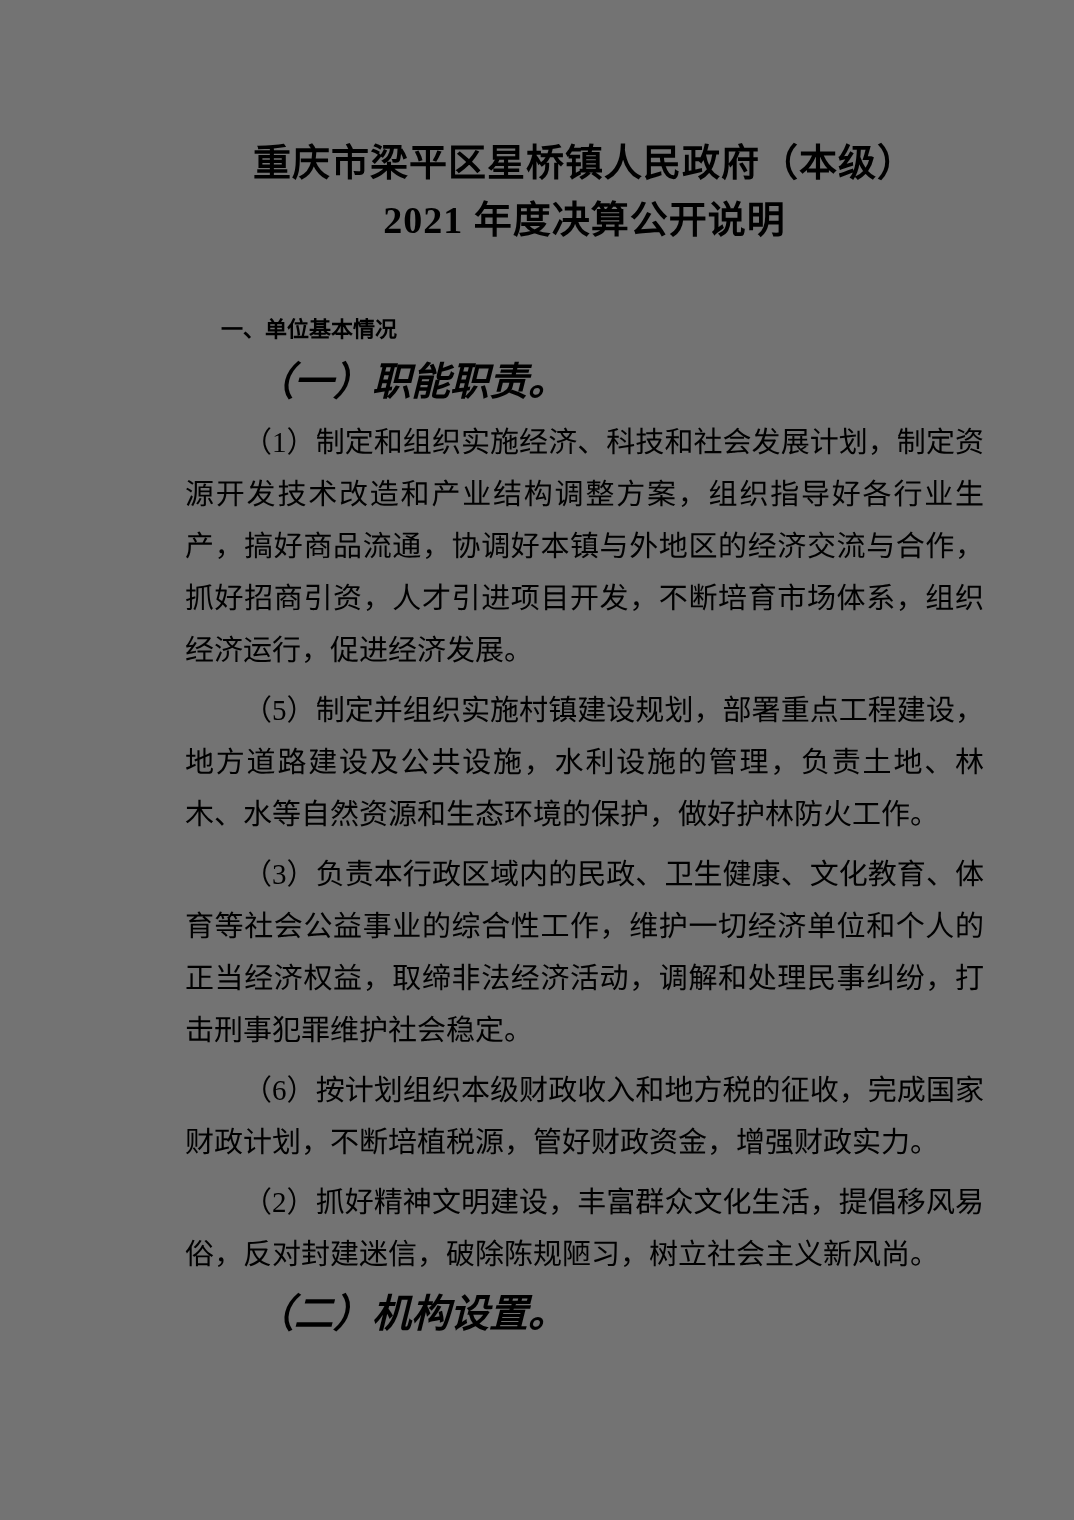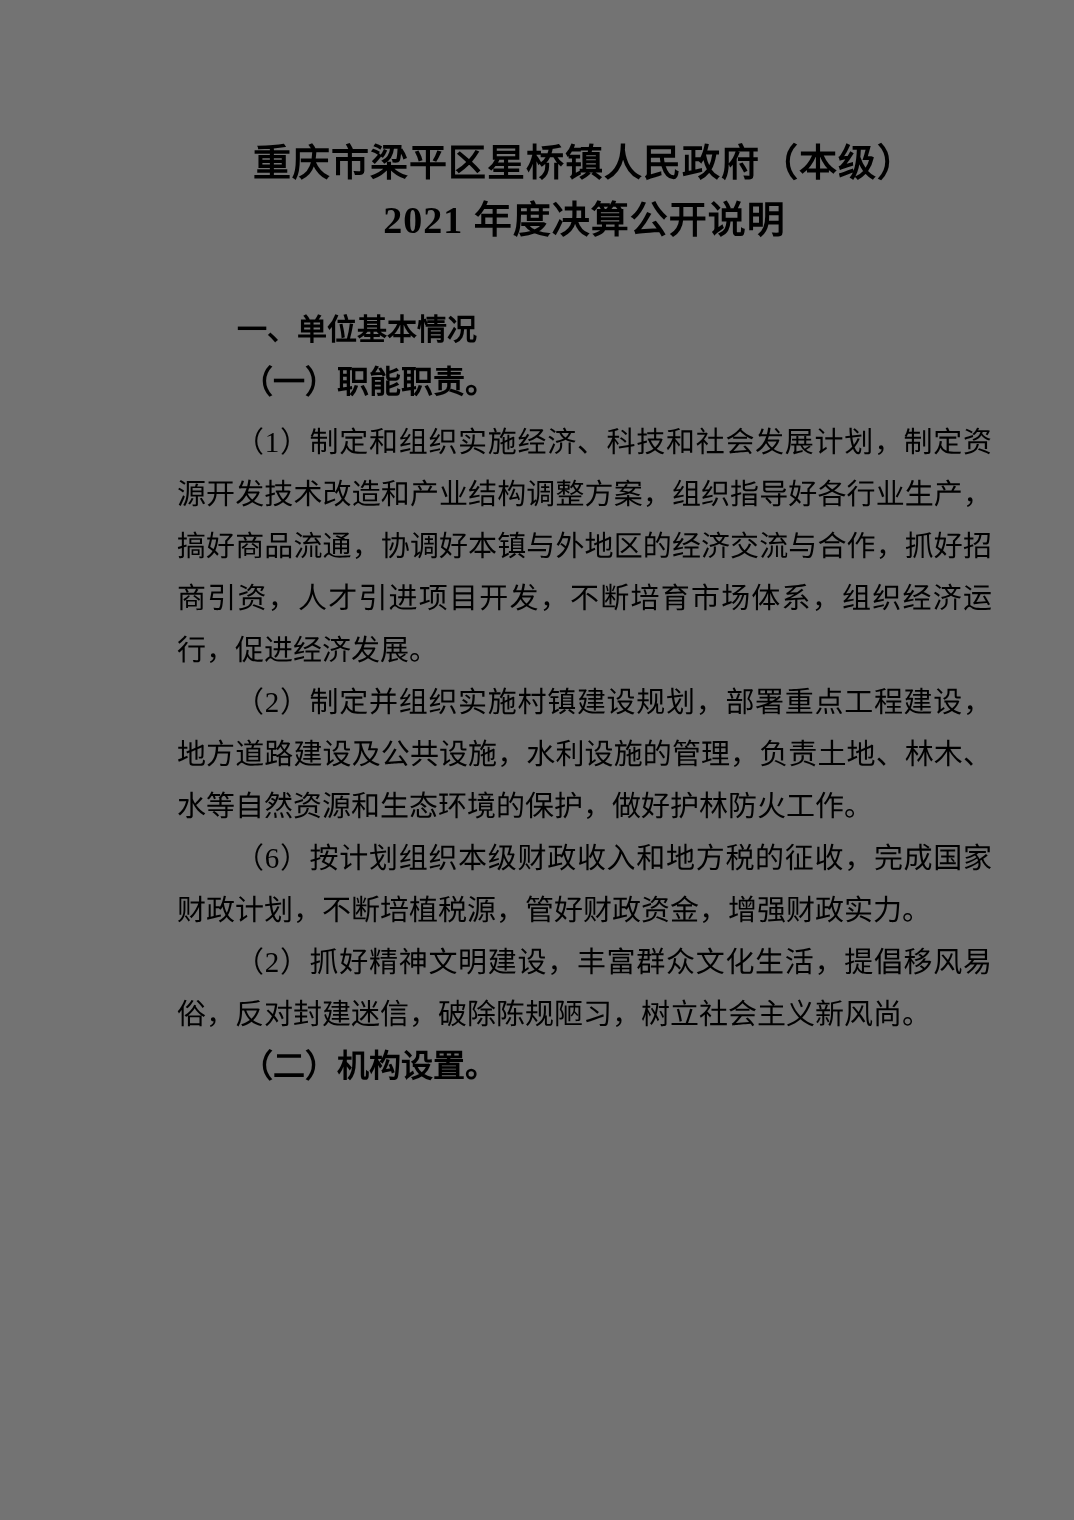--- a/index.html
+++ b/index.html
@@ -26,39 +26,40 @@
     font-weight: bold;
     font-size: 38px;
     line-height: 57px;
     letter-spacing: 1px;
     color: #000000;
   }
   .h-section {
     margin: 55px 0 0 0;
     font-family: Liberation Sans, sans-serif;
     font-weight: bold;
-    font-size: 30px;
+    font-size: 22px;
     line-height: 52px;
     text-indent: 2em;
     color: #000000;
   }
   .h-sub {
     margin: 0;
     font-family: "Liberation Serif", serif;
     font-weight: bold;
-    font-size: 32px;
+    font-size: 39px;
     line-height: 52px;
     text-indent: 2em;
     color: #000000;
+    font-style: italic;
   }
   .h-sub.first {
     margin-bottom: 8px;
   }
   p.body-para {
-    margin: 0;
+    margin: 8px;
     font-family: "Liberation Serif", serif;
     font-weight: normal;
     font-size: 29px;
     line-height: 52px;
     text-align: justify;
     text-justify: inter-character;
     text-indent: 2em;
     color: #000000;
   }
 </style>
@@ -74,22 +75,23 @@
     </header>
 
     <main>
 
       <h2 class="h-section">一、单位基本情况</h2>
 
       <h3 class="h-sub first">（一）职能职责。</h3>
 
       <p class="body-para">（1）制定和组织实施经济、科技和社会发展计划，制定资源开发技术改造和产业结构调整方案，组织指导好各行业生产，搞好商品流通，协调好本镇与外地区的经济交流与合作，抓好招商引资，人才引进项目开发，不断培育市场体系，组织经济运行，促进经济发展。</p>
 
-      <p class="body-para">（2）制定并组织实施村镇建设规划，部署重点工程建设，地方道路建设及公共设施，水利设施的管理，负责土地、林木、水等自然资源和生态环境的保护，做好护林防火工作。</p>
+      <p class="body-para">（5）制定并组织实施村镇建设规划，部署重点工程建设，地方道路建设及公共设施，水利设施的管理，负责土地、林木、水等自然资源和生态环境的保护，做好护林防火工作。</p>
 
+      <p class="body-para">（3）负责本行政区域内的民政、卫生健康、文化教育、体育等社会公益事业的综合性工作，维护一切经济单位和个人的正当经济权益，取缔非法经济活动，调解和处理民事纠纷，打击刑事犯罪维护社会稳定。</p>
 
       <p class="body-para">（6）按计划组织本级财政收入和地方税的征收，完成国家财政计划，不断培植税源，管好财政资金，增强财政实力。</p>
 
       <p class="body-para">（2）抓好精神文明建设，丰富群众文化生活，提倡移风易俗，反对封建迷信，破除陈规陋习，树立社会主义新风尚。</p>
 
 
       <h3 class="h-sub">（二）机构设置。</h3>
 
     </main>
   </div>

